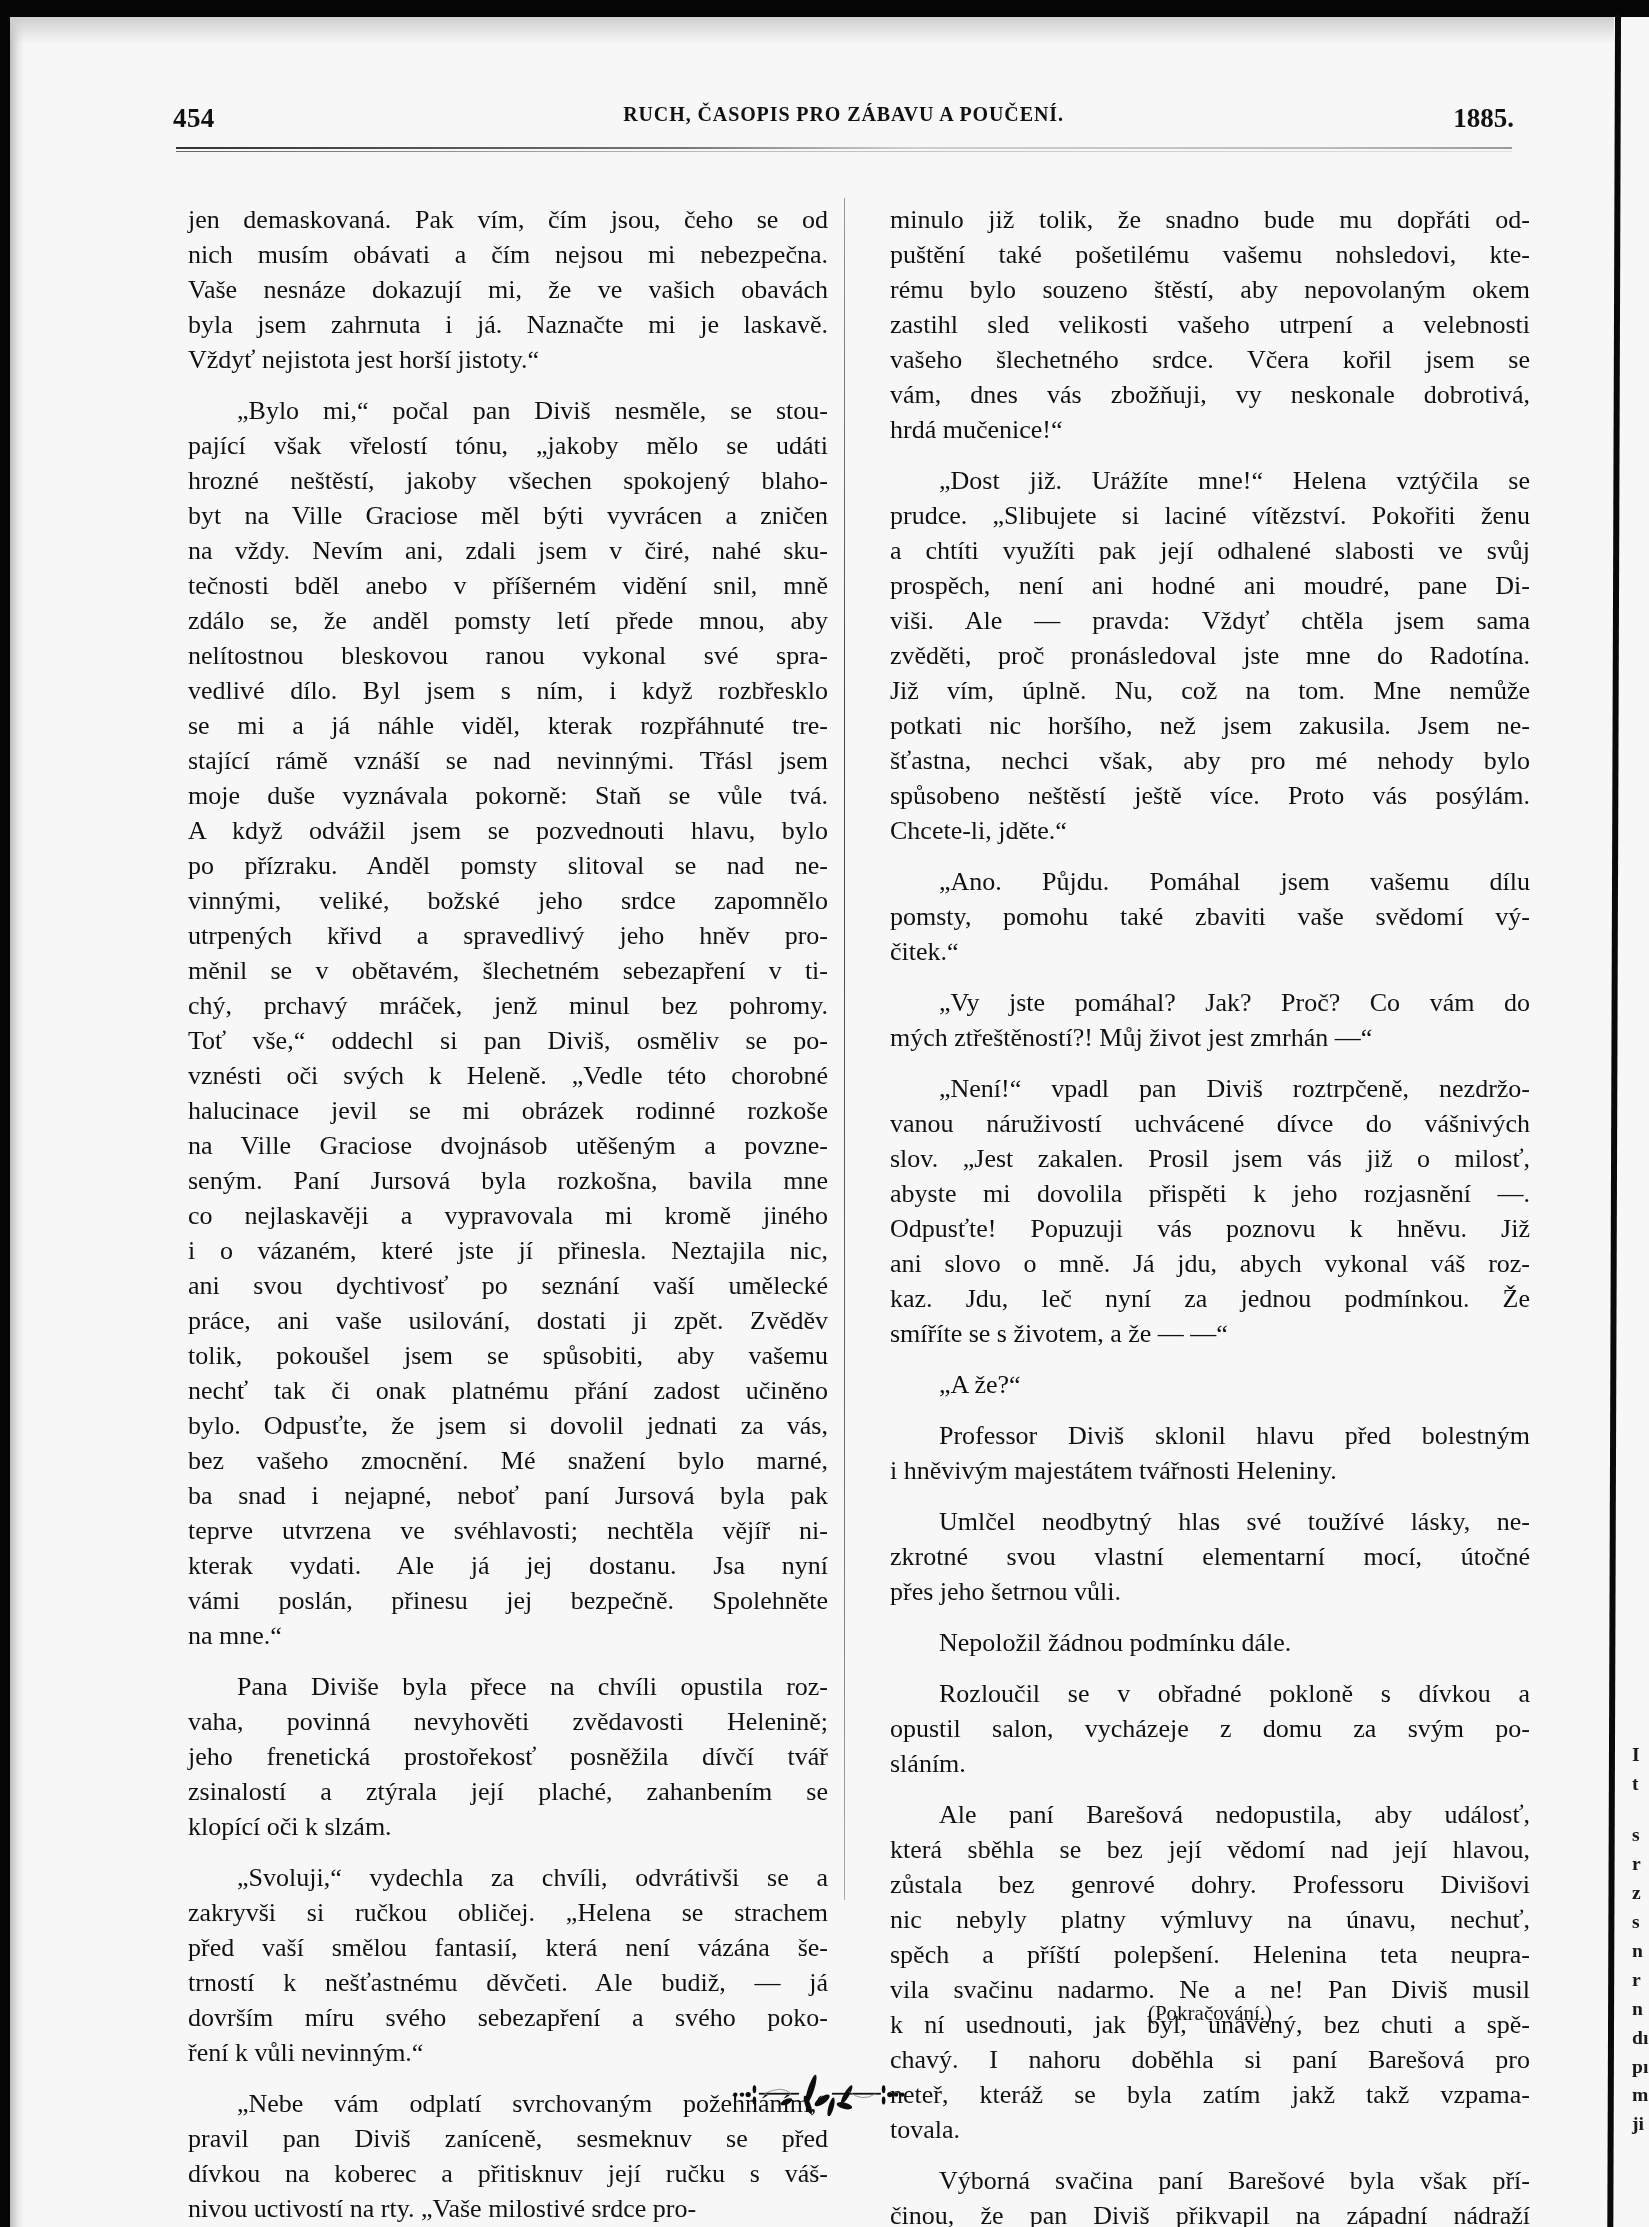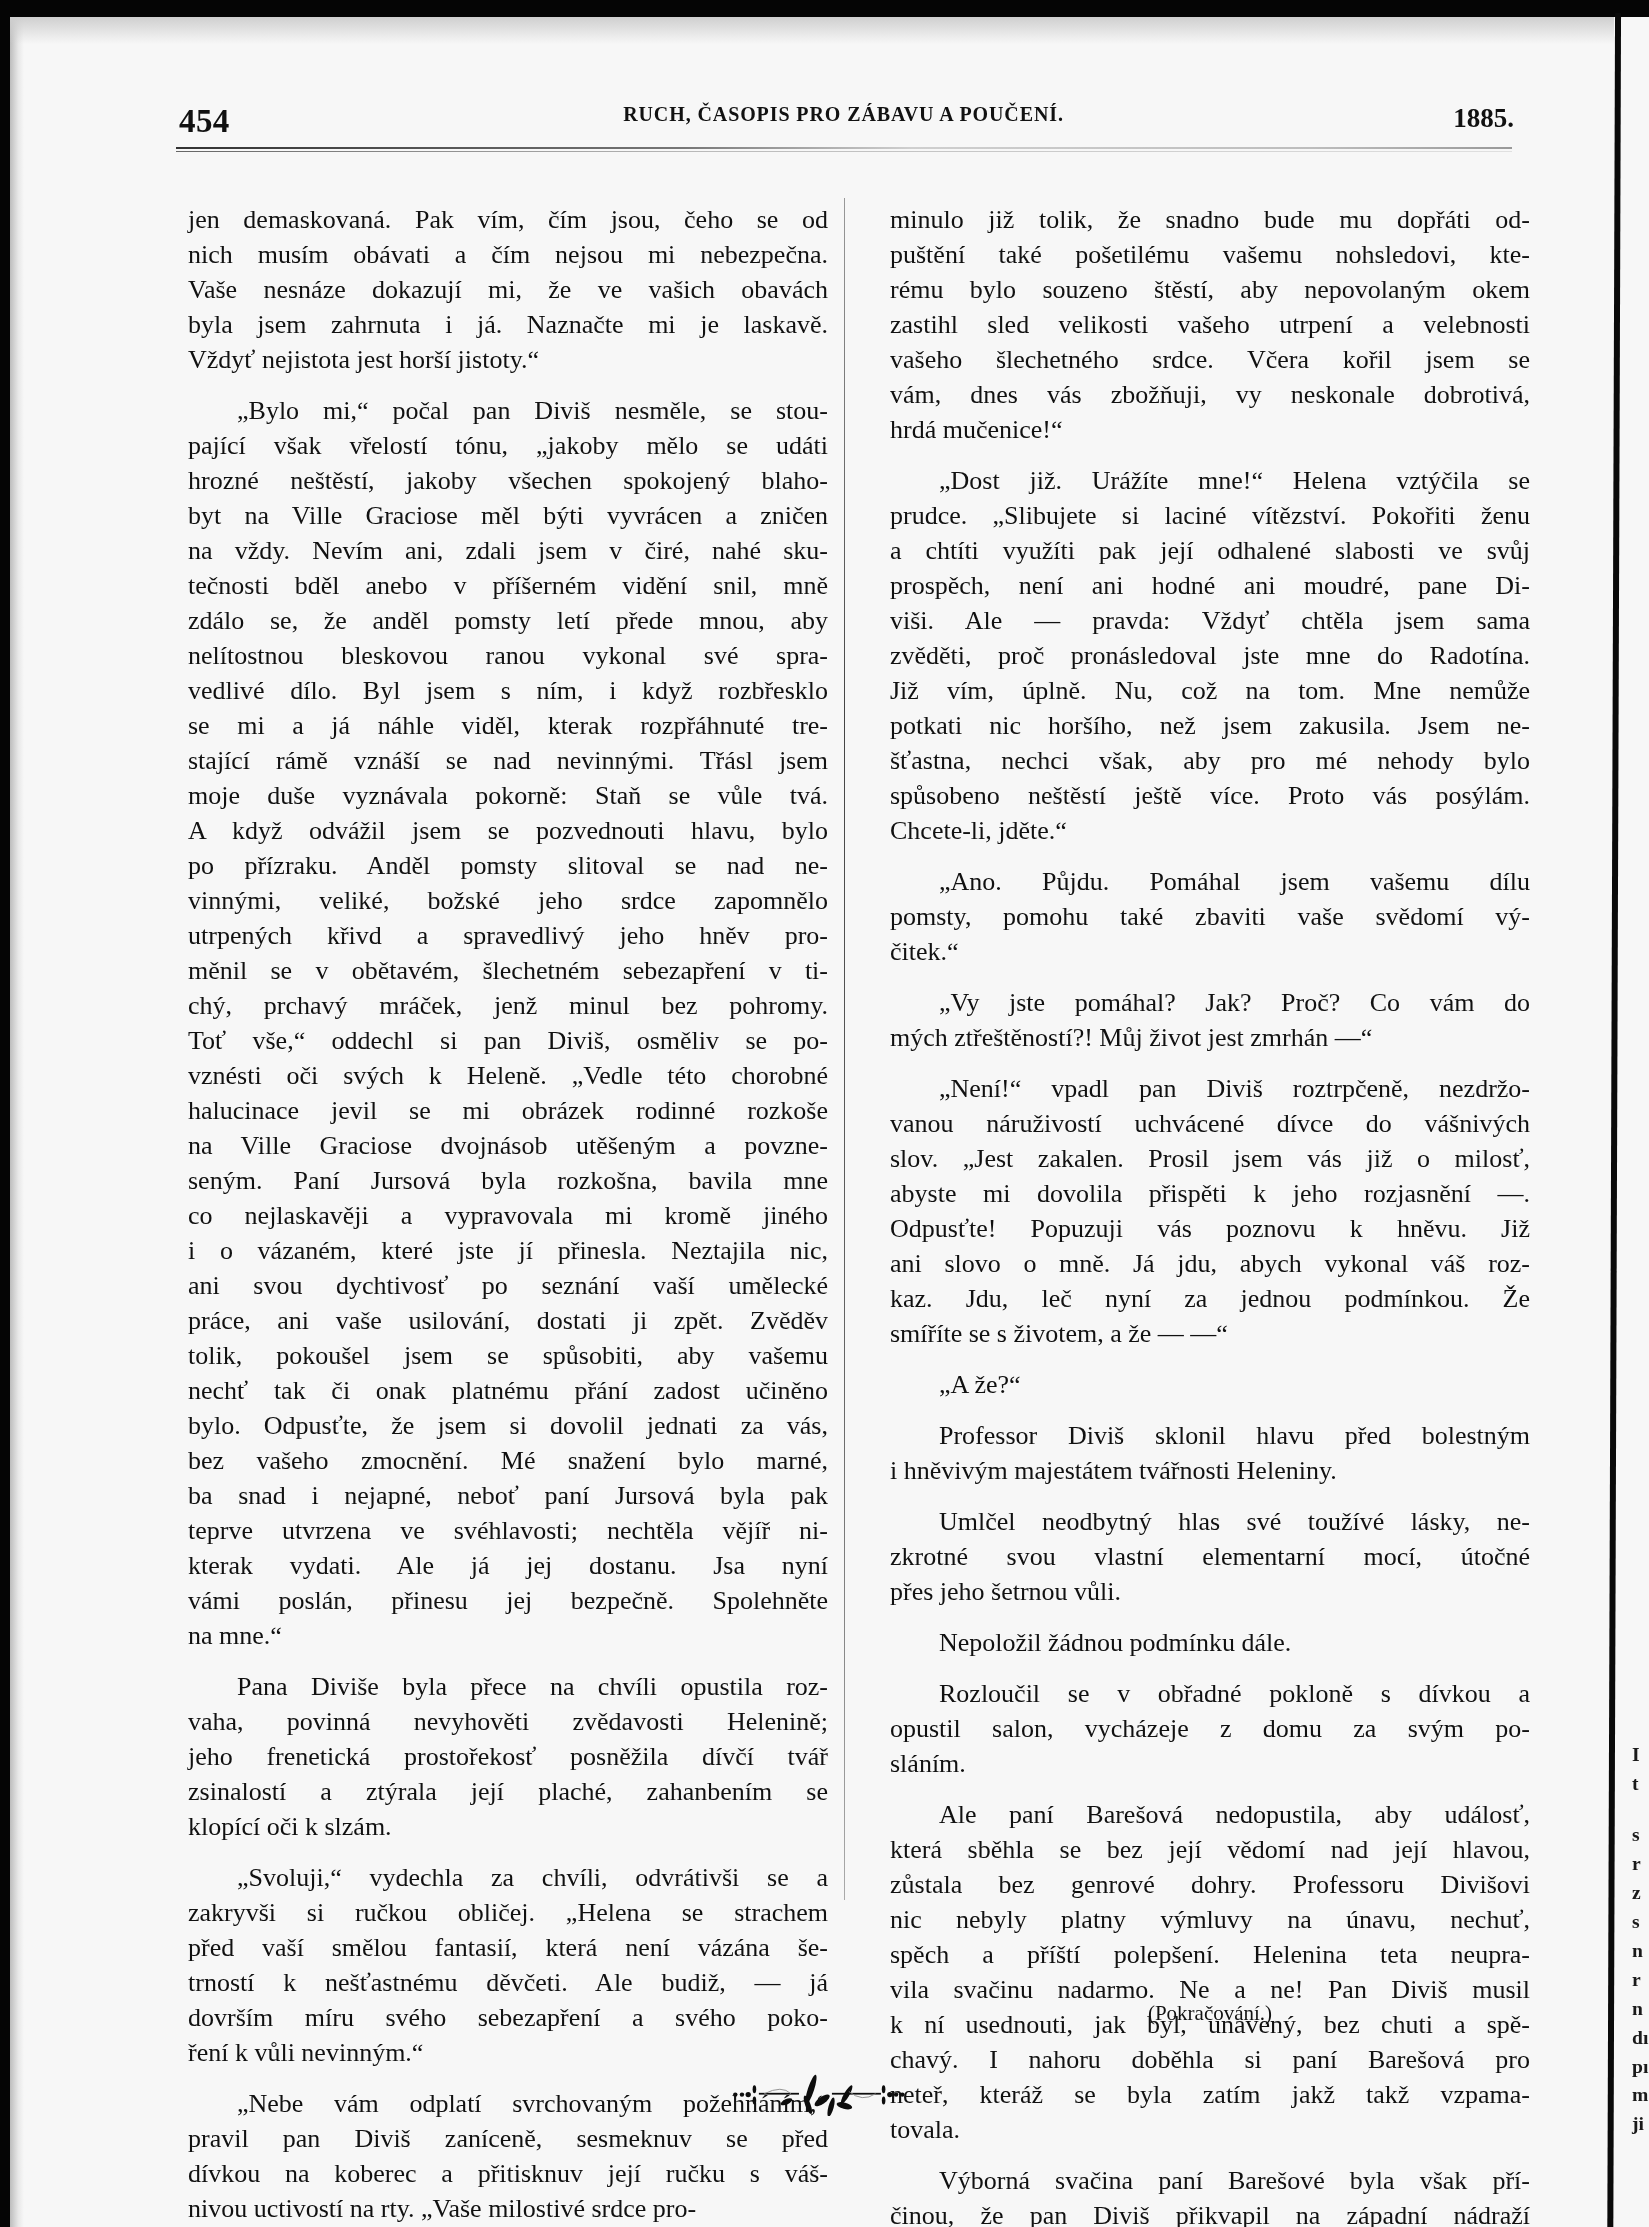--- a/index.html
+++ b/index.html
@@ -14,21 +14,21 @@
   .scan-left { position: absolute; left: 0; top: 0; width: 9.8px; height: 2337px; background: #050505; }
   .scan-left-shadow { position: absolute; left: 9.8px; top: 17px; width: 14.3px; height: 2320px;
     background: linear-gradient(to right, #bdbdbd, #e8e8e8 60%, rgba(247,247,247,0)); }
   .scan-top-shadow { position: absolute; left: 9.8px; top: 17px; width: 1604px; height: 27px;
     background: linear-gradient(to bottom, #cfcfcf, rgba(247,247,247,0)); }
   .right-border { position: absolute; left: 1611px; top: 13.4px; width: 6.2px; height: 2323px;
     background: #0a0a0a; transform: skewX(-0.2deg); }
 
   
   .header { position: absolute; top: 103px; left: 173px; width: 1341px; height: 40px; }
-  .page-number { position: absolute; left: 6px; top: 0; font-size: 33px; font-weight: bold; letter-spacing: 0.4px; font-family: Liberation Serif, serif; }
+  .page-number { position: absolute; left: 0; top: 0; font-size: 27px; font-weight: bold; letter-spacing: 0.4px; font-family: Liberation Serif, serif; }
   .journal-title { position: absolute; left: 0; width: 100%; text-align: center; top: 0;
     font-size: 20px; font-weight: bold; letter-spacing: 0.9px; }
   .year { position: absolute; right: 0; top: 0; font-size: 27px; font-weight: bold; }
   .header-rule { position: absolute; left: 176px; top: 147px; width: 1336px; height: 1.8px;
     background: linear-gradient(to right, #333 0, #777 38%, #cfcfcf 55%, #bdbdbd 85%, #999 100%); }
   .header-rule2 { position: absolute; left: 176px; top: 151px; width: 1336px; height: 0.9px;
     background: linear-gradient(to right, #666 0, #bbb 40%, #e0e0e0 100%); }
 
   
   .column { position: absolute; top: 186px; width: 672px; font-size: 26px; line-height: 35px;

